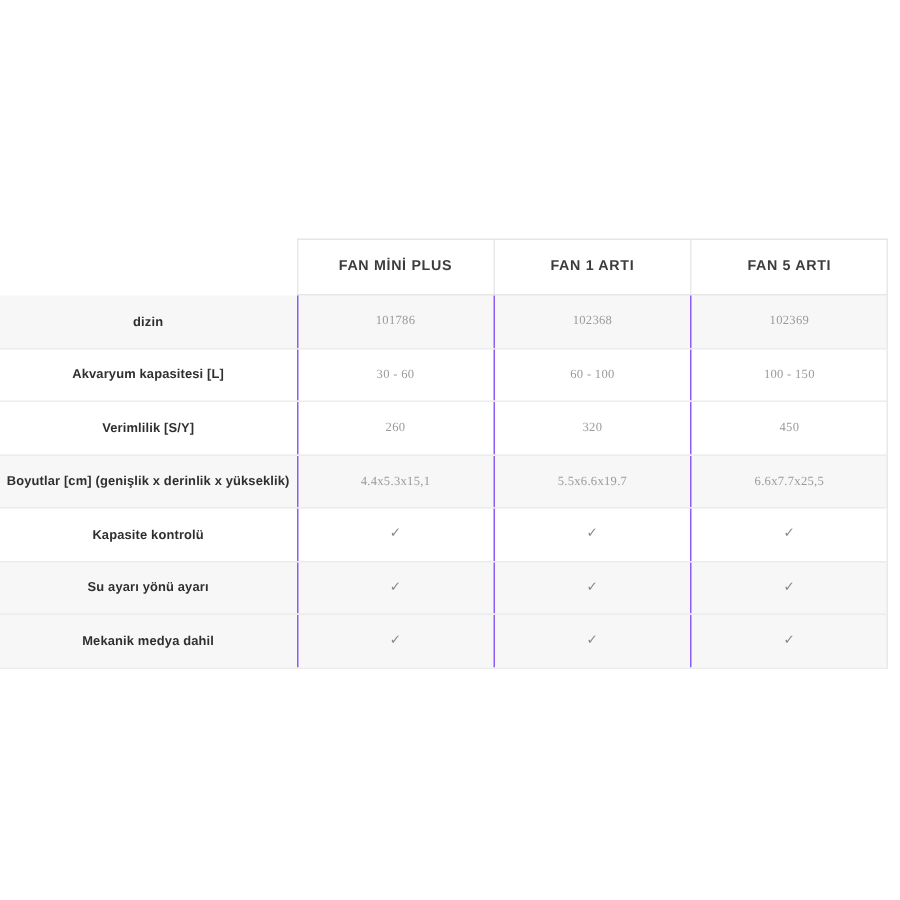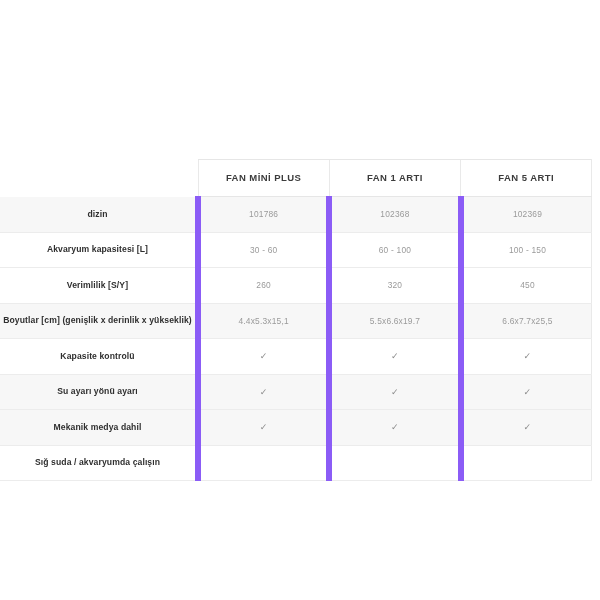--- a/index.html
+++ b/index.html
@@ -86,23 +86,24 @@
     padding: 0 8px;
     border-bottom: 1px solid #ececec;
     line-height: 1.25;
   }
 
   td.row-value {
     font-size: 8.4px;
     color: #9a9a9a;
     letter-spacing: 0.2px;
     border-bottom: 1px solid #ececec;
-    border-left: 6px solid #8b5cf6;
+    border-left: 1px solid #8b5cf6;
     padding: 0 4px;
     line-height: 1.25;
+    font-family: Liberation Serif, serif;
   }
   td.row-value.last {
     border-right: 1px solid #e9e9e9;
   }
 
   
   tr.stripe td.row-label,
   tr.stripe td.row-value {
     background: #f7f7f7;
   }
@@ -175,22 +176,16 @@
             <td class="row-value"><span class="check-mark">✓</span></td>
             <td class="row-value"><span class="check-mark">✓</span></td>
             <td class="row-value last"><span class="check-mark">✓</span></td>
           </tr>
           <tr class="data-row stripe">
             <td class="row-label">Mekanik medya dahil</td>
             <td class="row-value"><span class="check-mark">✓</span></td>
             <td class="row-value"><span class="check-mark">✓</span></td>
             <td class="row-value last"><span class="check-mark">✓</span></td>
           </tr>
-          <tr class="data-row plain">
-            <td class="row-label">Sığ suda / akvaryumda çalışın</td>
-            <td class="row-value"><span class=""></span></td>
-            <td class="row-value"><span class=""></span></td>
-            <td class="row-value last"><span class=""></span></td>
-          </tr>
         </tbody>
     </table>
   </div>
 </div>
 
 </body></html>

